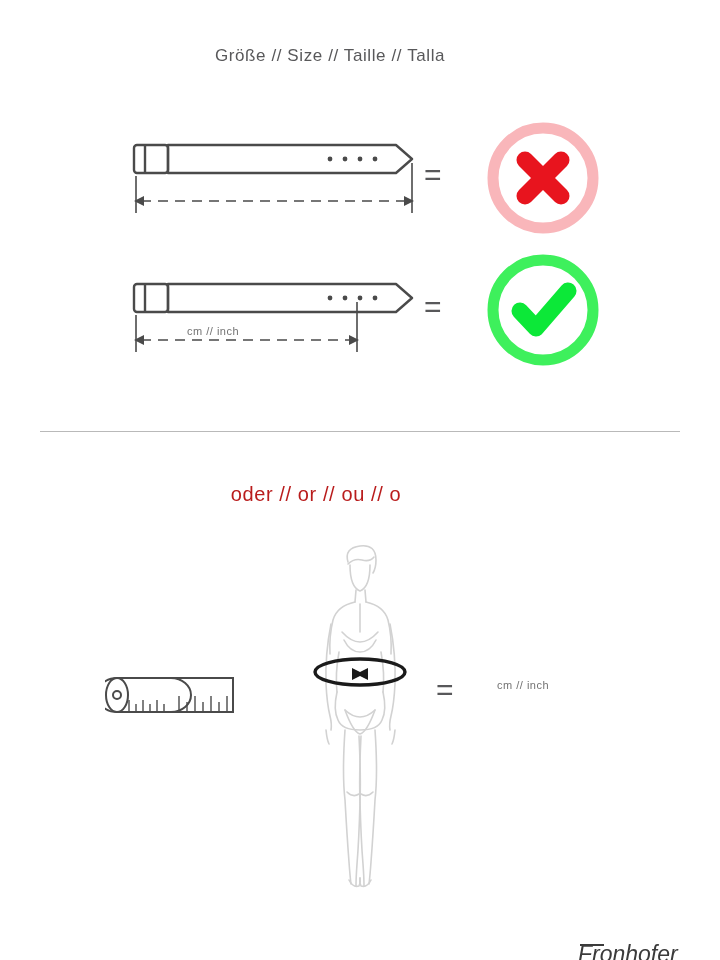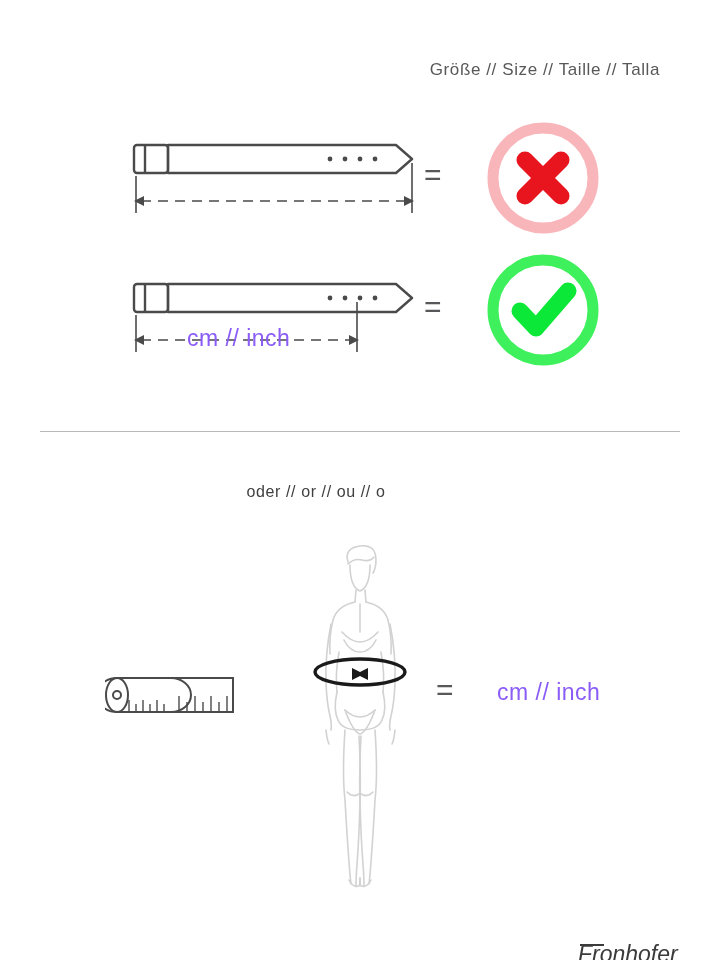--- a/index.html
+++ b/index.html
@@ -14,37 +14,37 @@
     font-family: "Liberation Sans", sans-serif;
     color: #4a4a4a;
     overflow: hidden;
   }
   .page {
     position: absolute;
     inset: 0;
   }
   .title {
     position: absolute;
-    top: 60px;
+    top: 46px;
     left: 0;
     width: 660px;
-    text-align: right;
+    text-align: center;
     font-size: 17px;
     letter-spacing: 0.6px;
     color: #58585a;
   }
   .subtitle {
     position: absolute;
     top: 483px;
     left: 0;
     width: 632px;
     text-align: center;
-    font-size: 16px;
+    font-size: 20px;
     letter-spacing: 0.6px;
-    color: #404040;
+    color: #b91c1c;
   }
   .divider {
     position: absolute;
     left: 40px;
     top: 431px;
     width: 640px;
     height: 1px;
     background: #b9b9b9;
   }
   .belt-row {
@@ -61,22 +61,22 @@
     color: #58585a;
     font-weight: 400;
     line-height: 1;
   }
   .eq-wrong { left: 424px; top: 160px; }
   .eq-right { left: 424px; top: 292px; }
   .eq-body  { left: 436px; top: 675px; }
 
   .unit-label {
     position: absolute;
-    font-size: 23px;
-    color: #8b5cf6;
+    font-size: 11px;
+    color: #737373;
     letter-spacing: 0.5px;
   }
   .unit-belt { left: 187px; top: 325px; }
   .unit-body { left: 497px; top: 679px; }
 
   .mark {
     position: absolute;
   }
   .mark-x { left: 487px; top: 122px; }
   .mark-check { left: 487px; top: 254px; }

